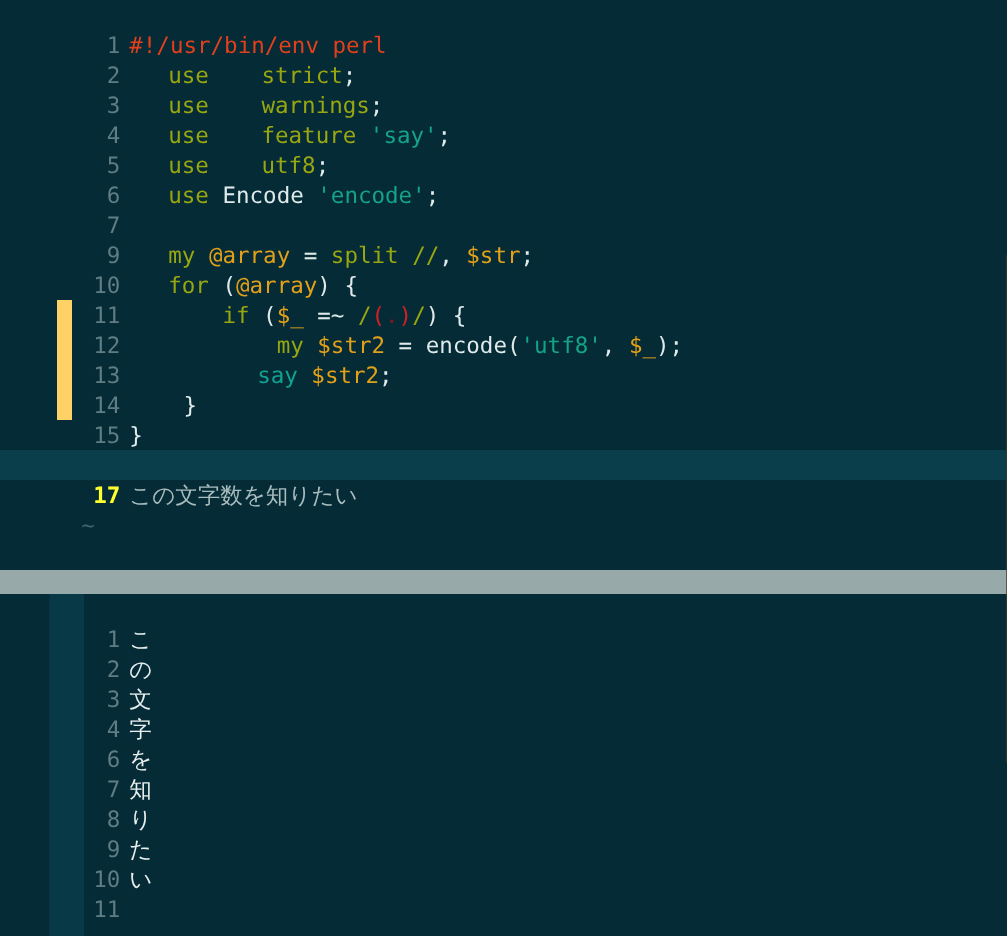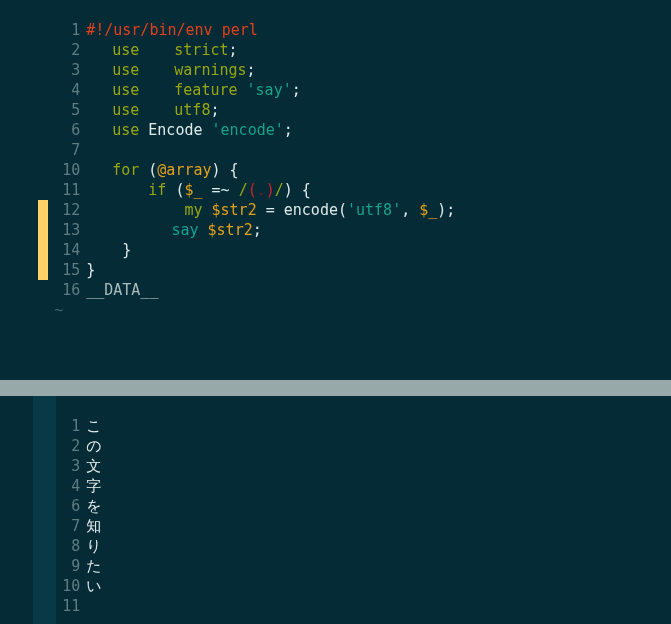--- a/index.html
+++ b/index.html
@@ -91,20 +91,23 @@
 
     <div class="row">
       <span class="gutter">6</span><span class="code"><span class="c-kw">use</span> <span class="c-mod">Encode</span> <span class="c-str">'encode'</span><span class="c-plain">;</span></span>
     </div>
 
     <div class="row">
       <span class="gutter">7</span><span class="code"></span>
     </div>
 
 
+    <div class="row">
+      <span class="gutter">9</span><span class="code"><span class="c-kw">my</span> <span class="c-var">@array</span> <span class="c-plain">=</span> <span class="c-func">split</span> <span class="c-regex-delim">//</span><span class="c-plain">,</span> <span class="c-var">$str</span><span class="c-plain">;</span></span>
+    </div>
 
     <div class="row">
       <span class="gutter">10</span><span class="code"><span class="c-kw">for</span> <span class="c-plain">(</span><span class="c-var">@array</span><span class="c-plain">)</span> <span class="c-plain">{</span></span>
     </div>
 
     <div class="row">
       <span class="gutter">11</span><span class="code">    <span class="c-kw">if</span> <span class="c-plain">(</span><span class="c-var">$_</span> <span class="c-plain">=~</span> <span class="c-regex-delim">/</span><span class="c-regex-paren">(</span><span class="c-regex-dot">.</span><span class="c-regex-paren">)</span><span class="c-regex-delim">/</span><span class="c-plain">)</span> <span class="c-plain">{</span></span>
     </div>
 
     <div class="row">
@@ -120,20 +123,23 @@
     </div>
 
     <div class="row">
       <span class="gutter">15</span><span class="code"><span class="c-plain">}</span></span>
     </div>
 
     <div class="row">
       <span class="gutter">16</span><span class="code"><span class="c-data">__DATA__</span></span>
     </div>
 
+    <div class="row current">
+      <span class="gutter">17</span><span class="code"><span class="c-data">この文字数を知りたい</span></span>
+    </div>
 
     <div class="tilde">
       <span class="gutter">~</span>
     </div>
     <div class="tilde">
       
     </div>
   </div>
 
   <div class="statusbar"></div>

